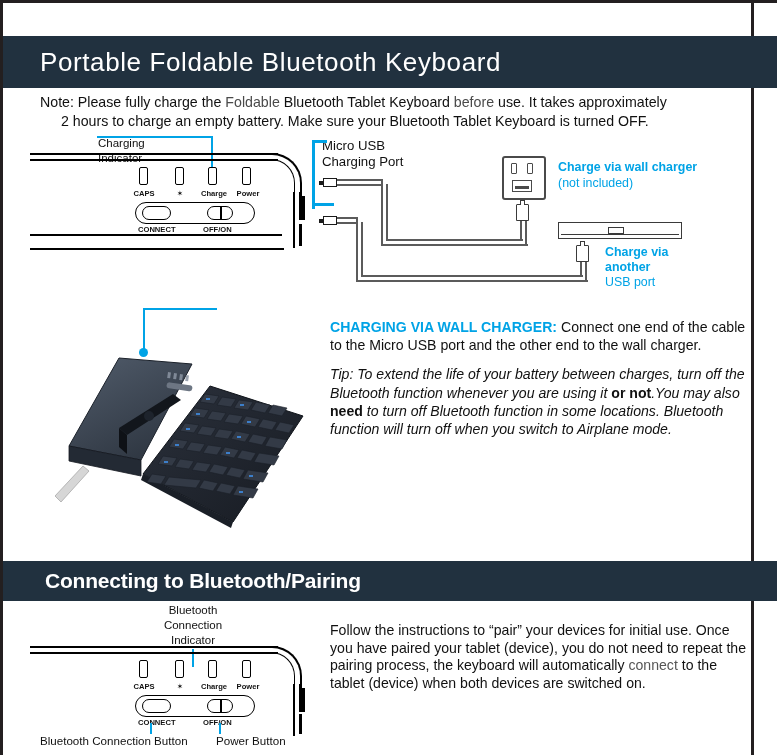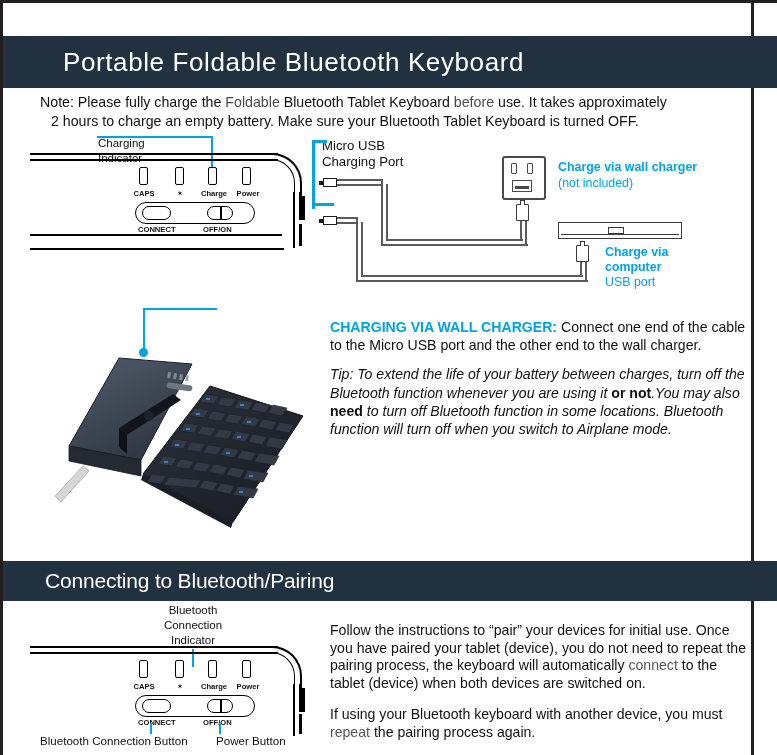--- a/index.html
+++ b/index.html
@@ -20,33 +20,33 @@
   
   .bar{
     position:absolute;left:3px;width:774px;background:#21313f;
     display:flex;align-items:center;
   }
   .bar .bar-title{
     color:#ffffff;white-space:nowrap;
   }
   #bar1{top:36px;height:52px;}
   #bar1 .bar-title{
-    margin-left:60px;font-size:26px;letter-spacing:.6px;font-weight:400;
+    margin-left:37px;font-size:26px;letter-spacing:.6px;font-weight:400;
   }
   #bar2{top:561px;height:40px;}
   #bar2 .bar-title{
-    margin-left:42px;font-size:21px;font-weight:normal;letter-spacing:-.2px;
+    margin-left:42px;font-size:21px;font-weight:bold;letter-spacing:-.2px;
   }
 
   
   .note{
     position:absolute;left:40px;top:93px;width:690px;
     font-size:14.2px;line-height:19px;color:#111;
   }
-  .note .ln2{display:block;margin-left:11px;}
+  .note .ln2{display:block;margin-left:21px;}
   .lt{color:#4a4a4a;}
 
   
   .kb-diagram{position:absolute;left:30px;top:140px;width:285px;height:118px;}
   .kb-lbl{
     position:absolute;font-size:11.5px;line-height:13.5px;color:#111;white-space:nowrap;
   }
   .kb-edge{position:absolute;background:#000;}
   .led{
     position:absolute;width:9px;height:18px;border:1.6px solid #000;border-radius:2px;
@@ -209,21 +209,21 @@
 
   <div class="laptopbar" style="left:258px;top:84px;">
       <i></i>
       <u></u>
     </div>
   <div class="usbplug" style="left:276px;top:107px;">
       <b></b>
     </div>
 
   <div class="cd-blue" style="left:305px;top:107px;">Charge via</div>
-  <div class="cd-blue" style="left:305px;top:122px;">computer</div>
+  <div class="cd-blue" style="left:305px;top:122px;">another</div>
   <div class="cd-blue" style="left:305px;top:137px;font-weight:normal;">USB port</div>
 </div>
 
 <div class="photo-callout">
 </div>
 <div class="cyan-line" style="left:143px;top:308px;width:74px;height:2.4px;"></div>
 <div class="cyan-line" style="left:143px;top:308px;width:2.4px;height:44px;"></div>
 <div class="cyan-dot" style="left:139px;top:348px;"></div>
 
 <div class="kb-photo">
@@ -376,16 +376,13 @@
   <div class="cyan-line" style="left:120px;top:119px;width:2.4px;height:11px;"></div>
   <div class="cyan-line" style="left:189px;top:119px;width:2.4px;height:11px;"></div>
   <div class="b2-foot" style="left:10px;top:130px;">Bluetooth Connection Button</div>
   <div class="b2-foot" style="left:186px;top:130px;">Power Button</div>
 </div>
 
 <div class="bot-copy">
   <p>
     <span>Follow the instructions to “pair” your devices for initial use. Once you have paired your tablet (device), you do not need to repeat the pairing process, the keyboard will automatically </span><span class="lighter">connect</span><span> to the tablet (device) when both devices are switched on.</span>
   </p>
-  <p style="margin-top:14px;">
-    <span>If using your Bluetooth keyboard with another device, you must </span><span class="lighter">repeat</span><span> the pairing process again.</span>
-  </p>
 </div>
 
 </body></html>

